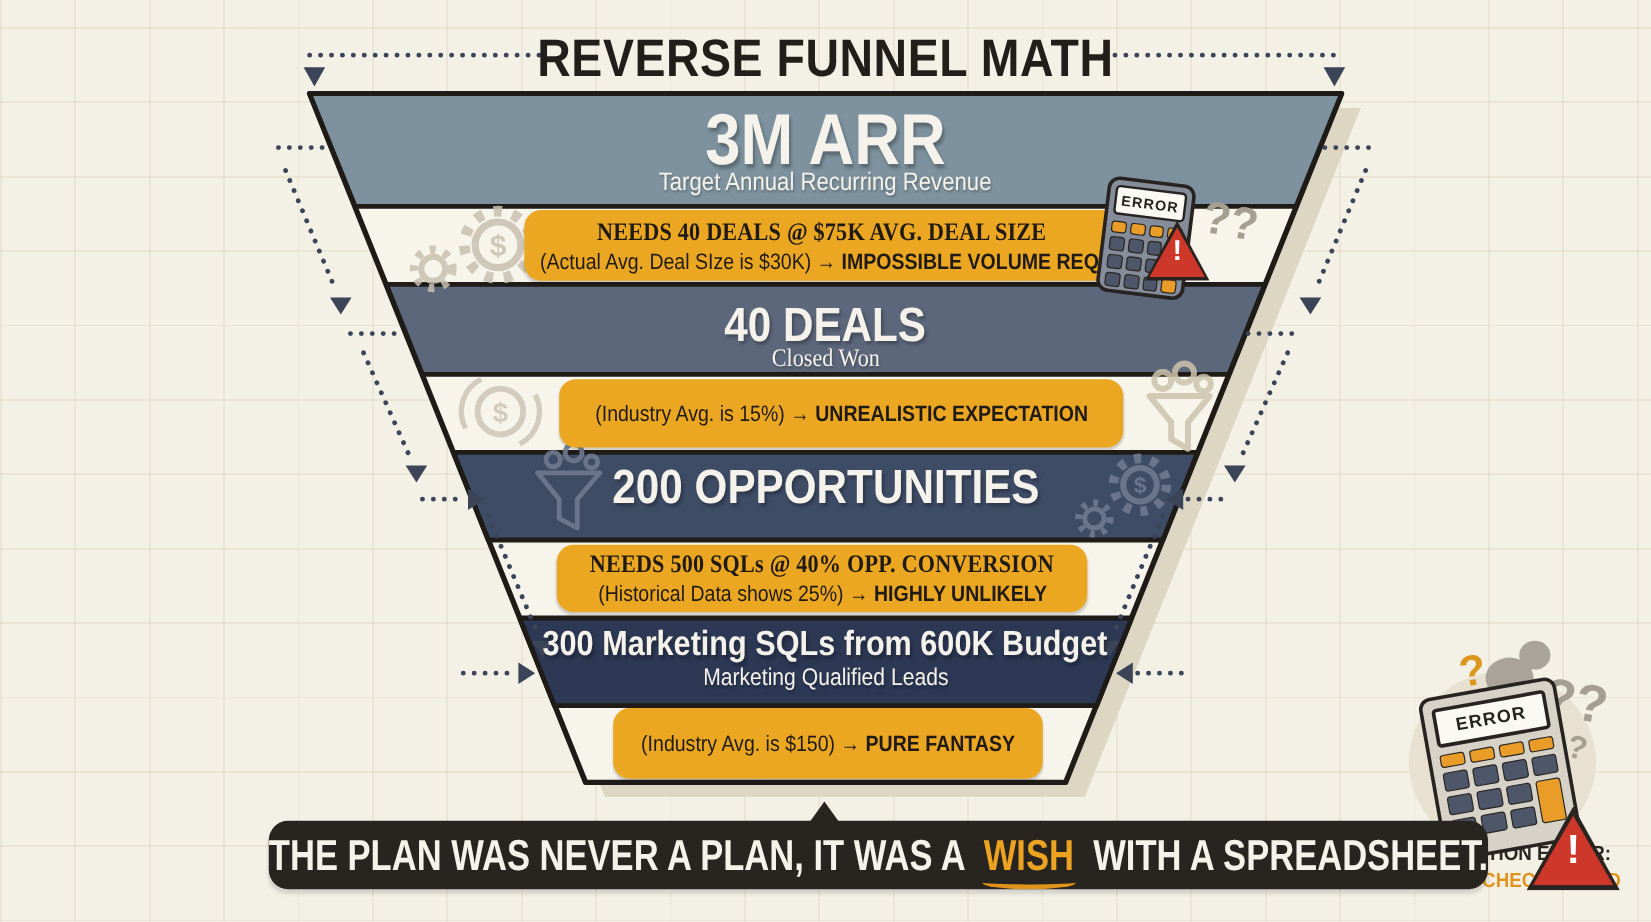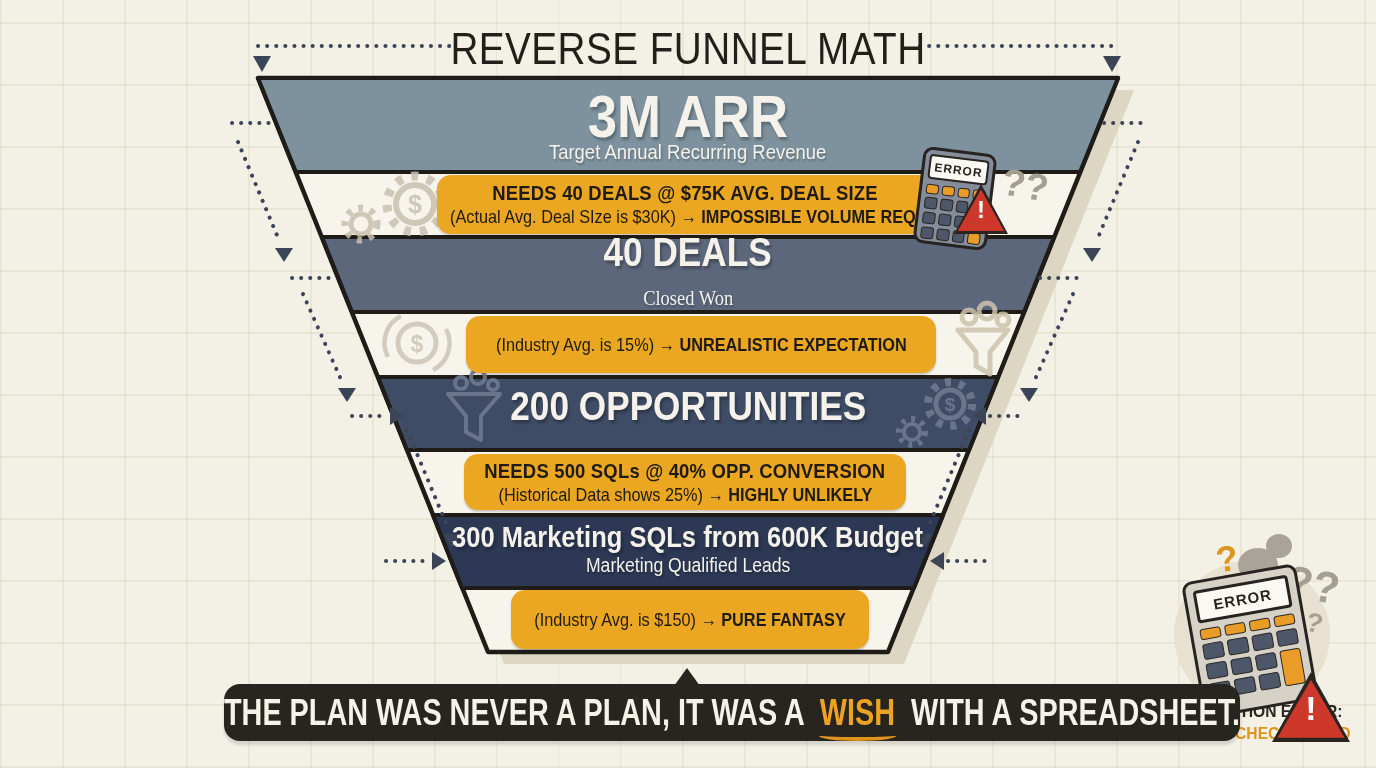--- a/index.html
+++ b/index.html
@@ -10,34 +10,34 @@
       repeating-linear-gradient(90deg, rgba(190,172,130,.16) 0 1.5px, transparent 1.5px 62px),
       #f3f0e6;
     font-family:"Liberation Sans", sans-serif;
     color:#23201b;
   }
   .abs{position:absolute;}
   .svg-layer{position:absolute;left:0;top:0;z-index:1;}
   .cond{display:inline-block;transform:scaleX(.88);transform-origin:center;white-space:nowrap;}
   .cond85{display:inline-block;transform:scaleX(.8);transform-origin:center;white-space:nowrap;}
 
-  .title{left:0;top:24px;width:1376px;text-align:center;font-size:44px;font-weight:400;
+  .title{left:0;top:24px;width:1376px;text-align:center;font-size:44px;font-weight:700;
          letter-spacing:.5px;color:#221f1b;z-index:2;}
 
   .stage-text{width:1376px;text-align:center;color:#f4f2ea;z-index:2;
               text-shadow:2px 3px 3px rgba(0,0,0,.28);}
   .s-value1{top:82px;font-size:60px;font-weight:800;}
   .s-value{font-size:40px;font-weight:800;}
   .s-value4{top:521px;font-size:29px;font-weight:800;}
   .s-label{font-size:21px;font-weight:500;text-shadow:1px 2px 2px rgba(0,0,0,.25);}
 
   .callout{z-index:2;background:#eca722;border-radius:14px;color:#1f1b14;
            display:flex;flex-direction:column;justify-content:center;align-items:center;
            text-align:center;box-shadow:0 2px 2px rgba(0,0,0,.18);}
-  .callout .l1{font-size:21px;font-weight:800;letter-spacing:.2px;}
+  .callout .l1{font-size:21px;font-weight:800;letter-spacing:.2px;font-family:Liberation Serif, serif;}
   .callout .l2{font-size:18.5px;margin-top:1px;}
   .callout .note{font-weight:500;}
   .callout .verdict{font-weight:800;}
 
   
   .calc{border:3px solid #262320;border-radius:10px;box-sizing:border-box;z-index:3;}
   .calc .display{background:#fbf9f3;border:2.5px solid #262320;border-radius:4px;
                  display:flex;align-items:center;justify-content:center;
                  font-weight:800;color:#262320;letter-spacing:1px;}
   .btns{display:grid;grid-template-columns:repeat(4,1fr);}
@@ -176,21 +176,21 @@
     <span class="cond">Target Annual Recurring Revenue</span>
   </div>
   <div class="abs callout" style="left:437px;top:175px;width:496px;height:59px;">
     <div class="l1"><span class="cond">NEEDS 40 DEALS @ $75K AVG. DEAL SIZE</span></div>
     <div class="l2 cond">
       <span class="note">(Actual Avg. Deal SIze is $30K) →</span>
       <span class="verdict">IMPOSSIBLE VOLUME REQ.</span>
     </div>
   </div>
 
-  <div class="abs stage-text s-value" style="top:230px;">
+  <div class="abs stage-text s-value" style="top:249px;">
     <span class="cond">40 DEALS</span>
   </div>
   <div class="abs stage-text s-label" style="top:286px;font-family:Liberation Serif, serif;">
     <span class="cond">Closed Won</span>
   </div>
   <div class="abs callout" style="left:466px;top:316px;width:470px;height:57px;">
     <div class="l2 cond">
       <span class="note">(Industry Avg. is 15%) →</span>
       <span class="verdict">UNREALISTIC EXPECTATION</span>
     </div>

